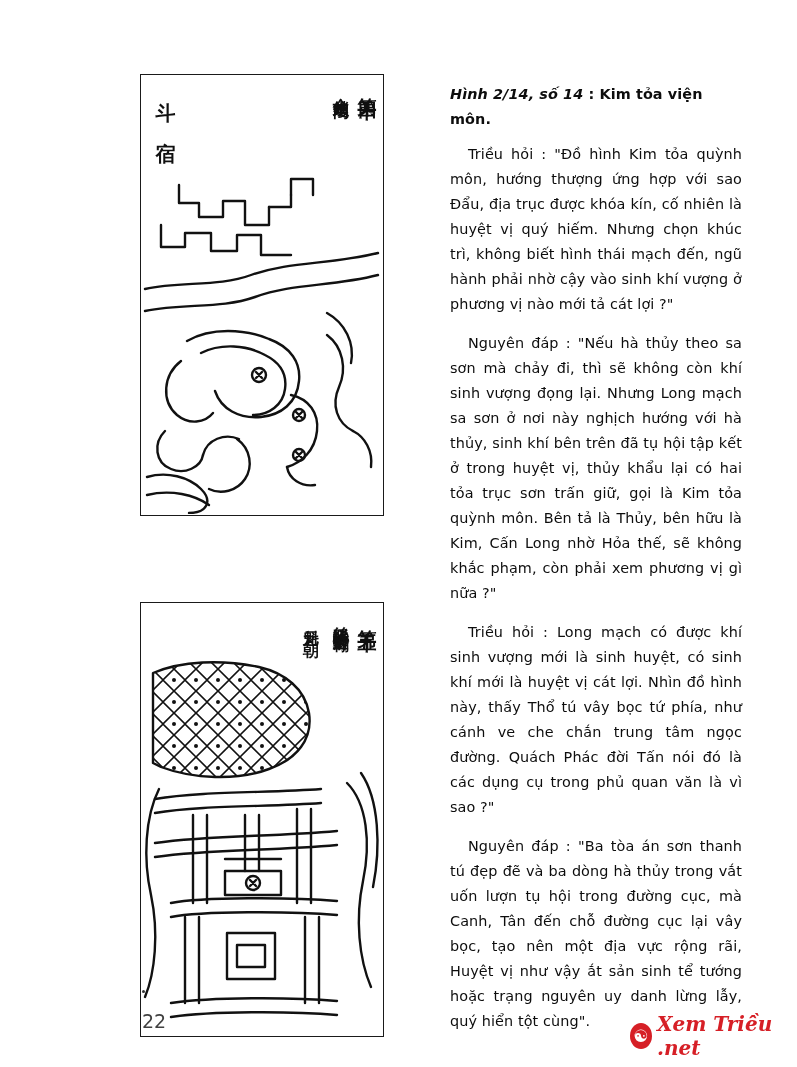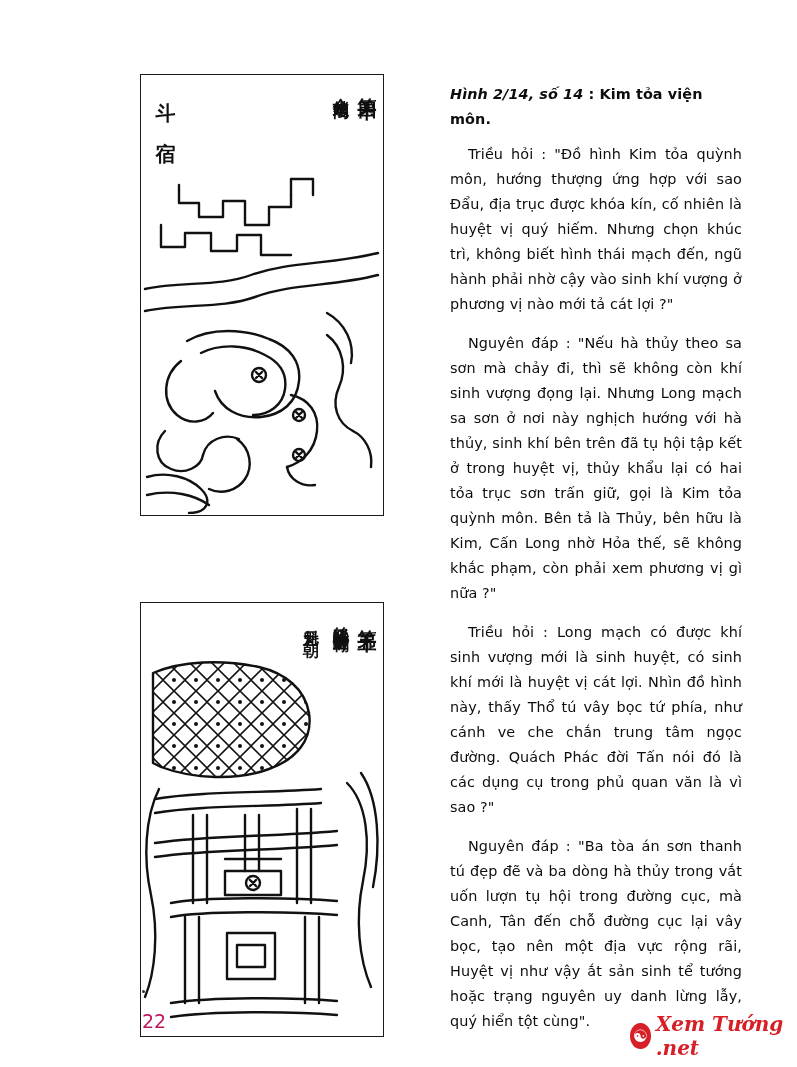--- a/index.html
+++ b/index.html
@@ -112,21 +112,21 @@
   .caption-line .rest { font-style: normal; font-weight: bold; }
   .gap-block { margin-top: 44px; }
 
   
   .page-number {
     position: absolute;
     left: 142px;
     top: 1010px;
     font-family: "DejaVu Sans", sans-serif;
     font-size: 19px;
-    color: #be185d;
+    color: #404040;
   }
   .dot-mark {
     position: absolute;
     left: 142px;
     top: 990px;
     width: 3px; height: 3px;
     background: #333;
     border-radius: 50%;
   }
 
@@ -264,16 +264,16 @@
     <p class="para">Triều hỏi : Long mạch có được khí sinh vượng mới là sinh huyệt, có sinh khí mới là huyệt vị cát lợi. Nhìn đồ hình này, thấy Thổ tú vây bọc tứ phía, như cánh ve che chắn trung tâm ngọc đường. Quách Phác đời Tấn nói đó là các dụng cụ trong phủ quan văn là vì sao ?"</p>
 
     <p class="para">Nguyên đáp : "Ba tòa án sơn thanh tú đẹp đẽ và ba dòng hà thủy trong vắt uốn lượn tụ hội trong đường cục, mà Canh, Tân đến chỗ đường cục lại vây bọc, tạo nên một địa vực rộng rãi, Huyệt vị như vậy ắt sản sinh tể tướng hoặc trạng nguyên uy danh lừng lẫy, quý hiển tột cùng".</p>
   </div>
 
   <div class="dot-mark"></div>
   <div class="page-number">22</div>
 
   <div class="watermark">
     <div class="wm-badge">☯</div>
-    <div class="wm-text">Xem Tướng .net</div>
+    <div class="wm-text">Xem Triều .net</div>
   </div>
 
 </div>
 
 </body></html>

